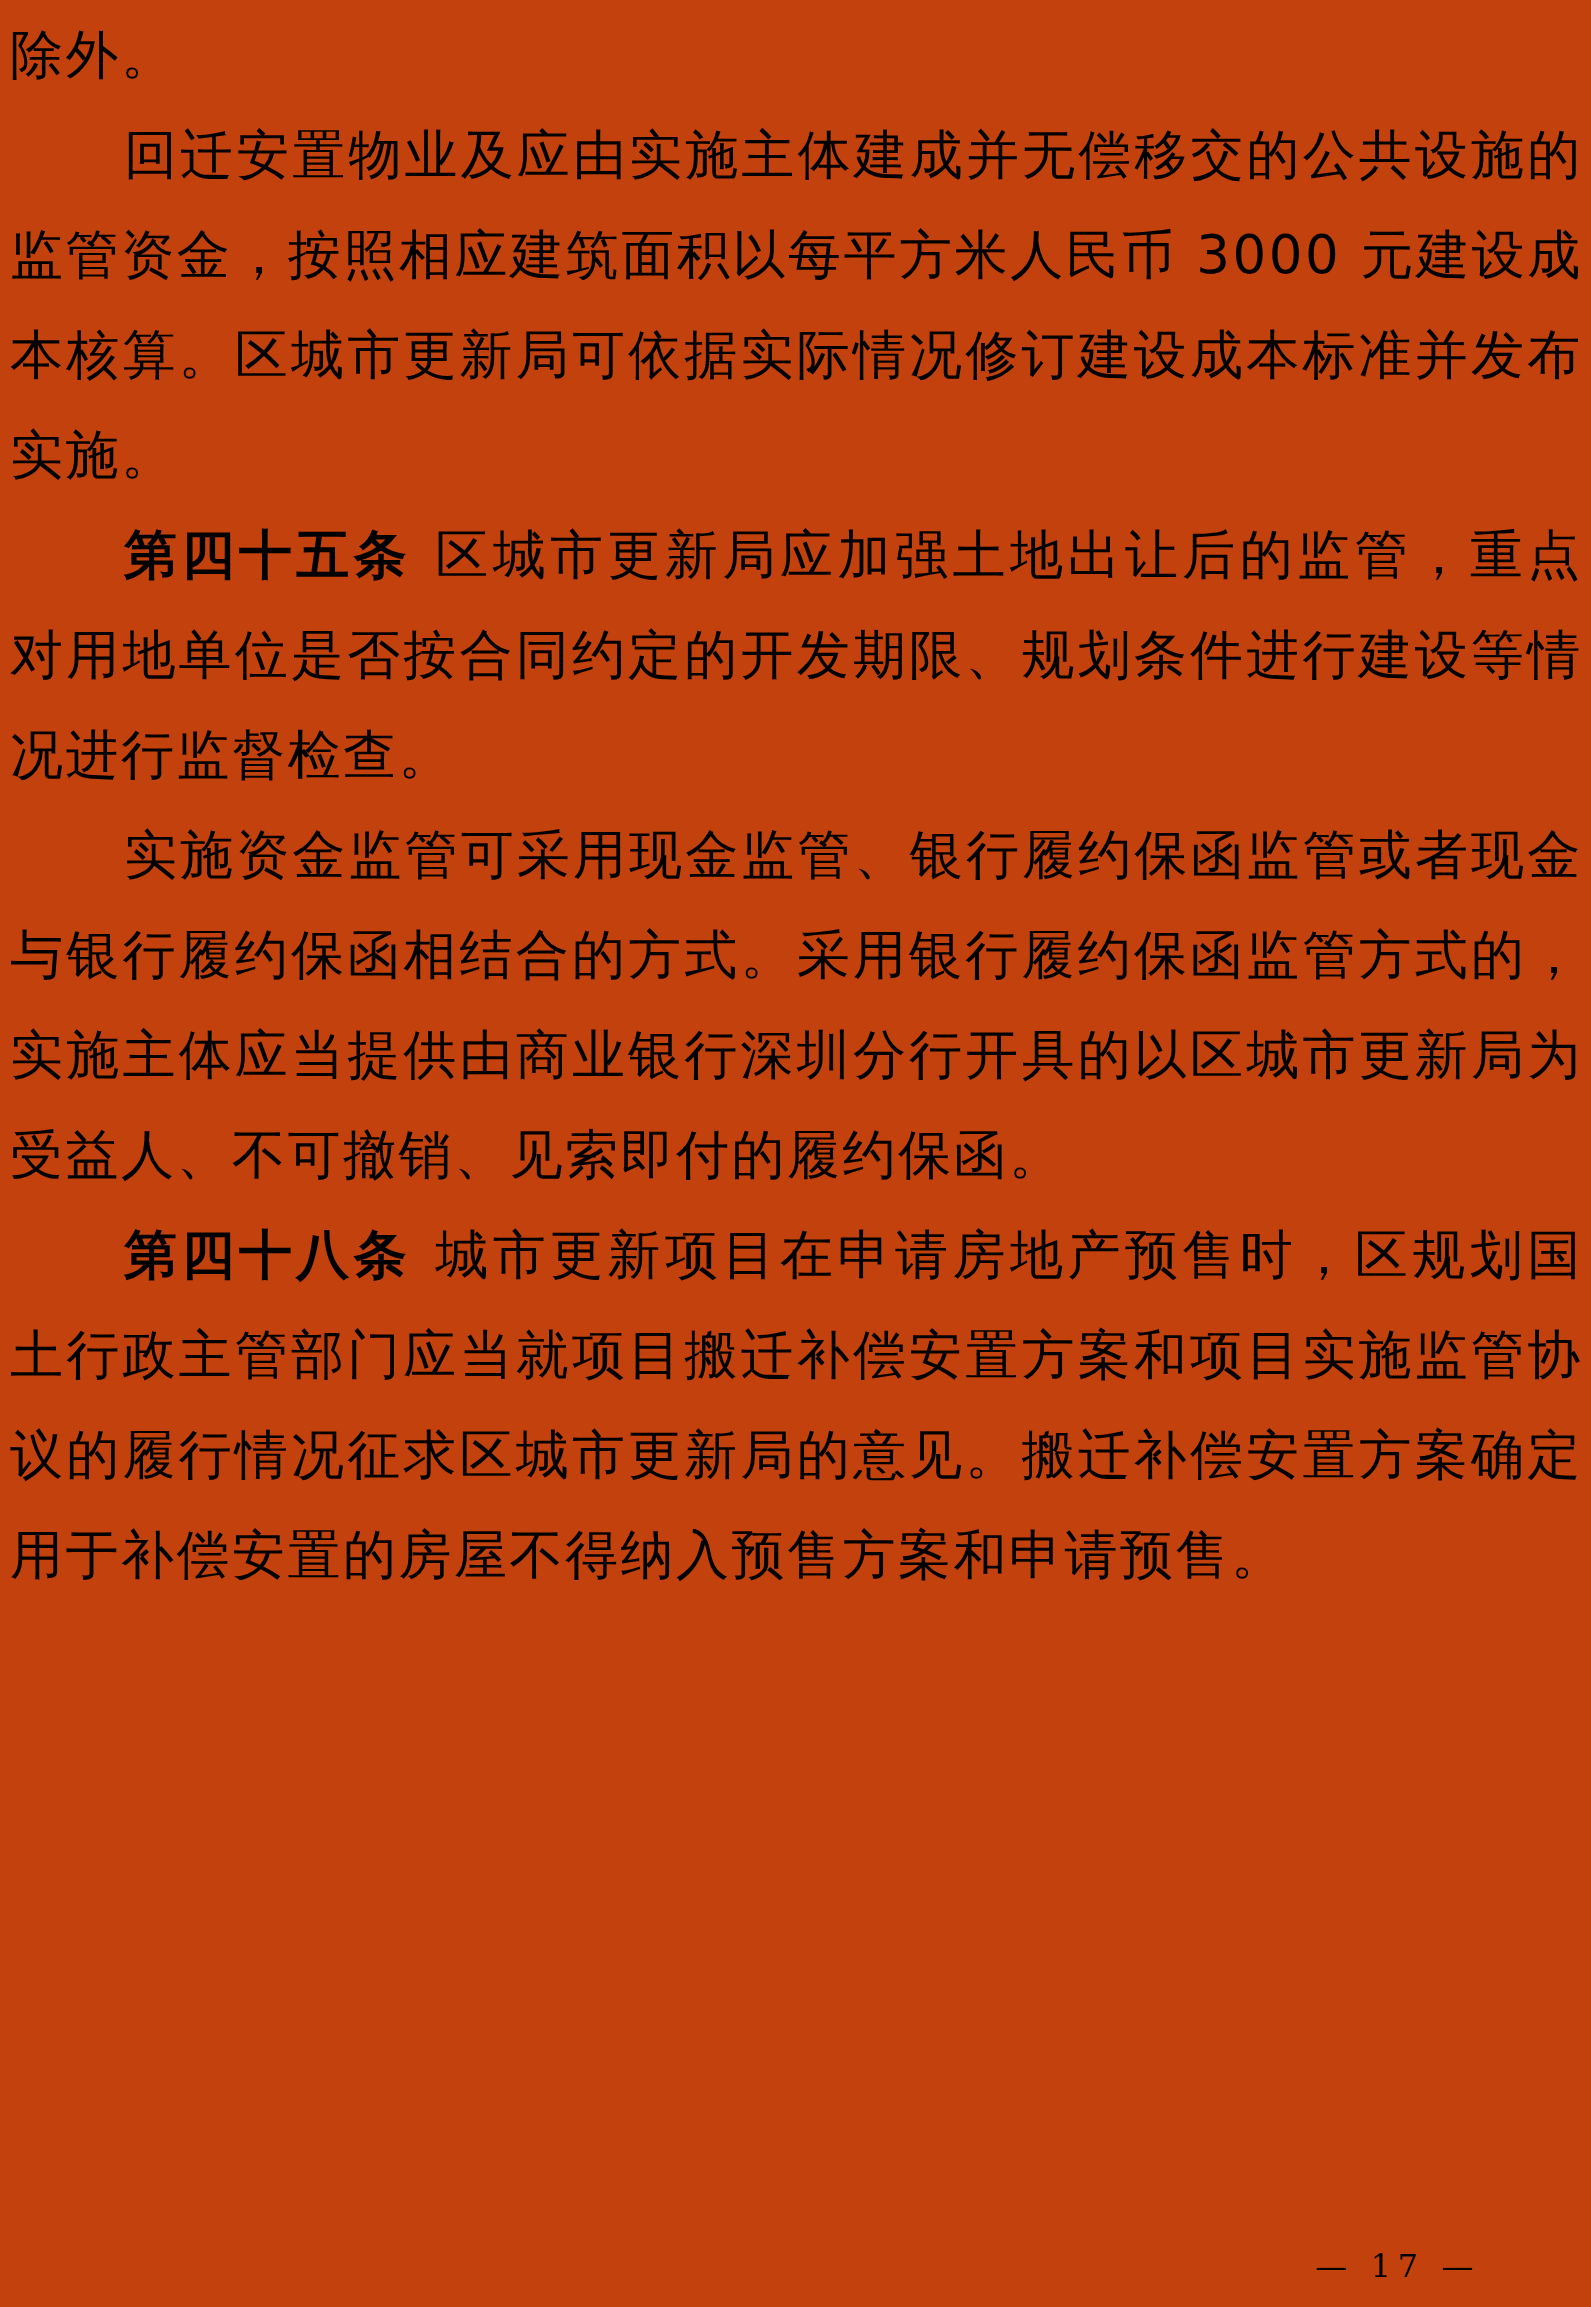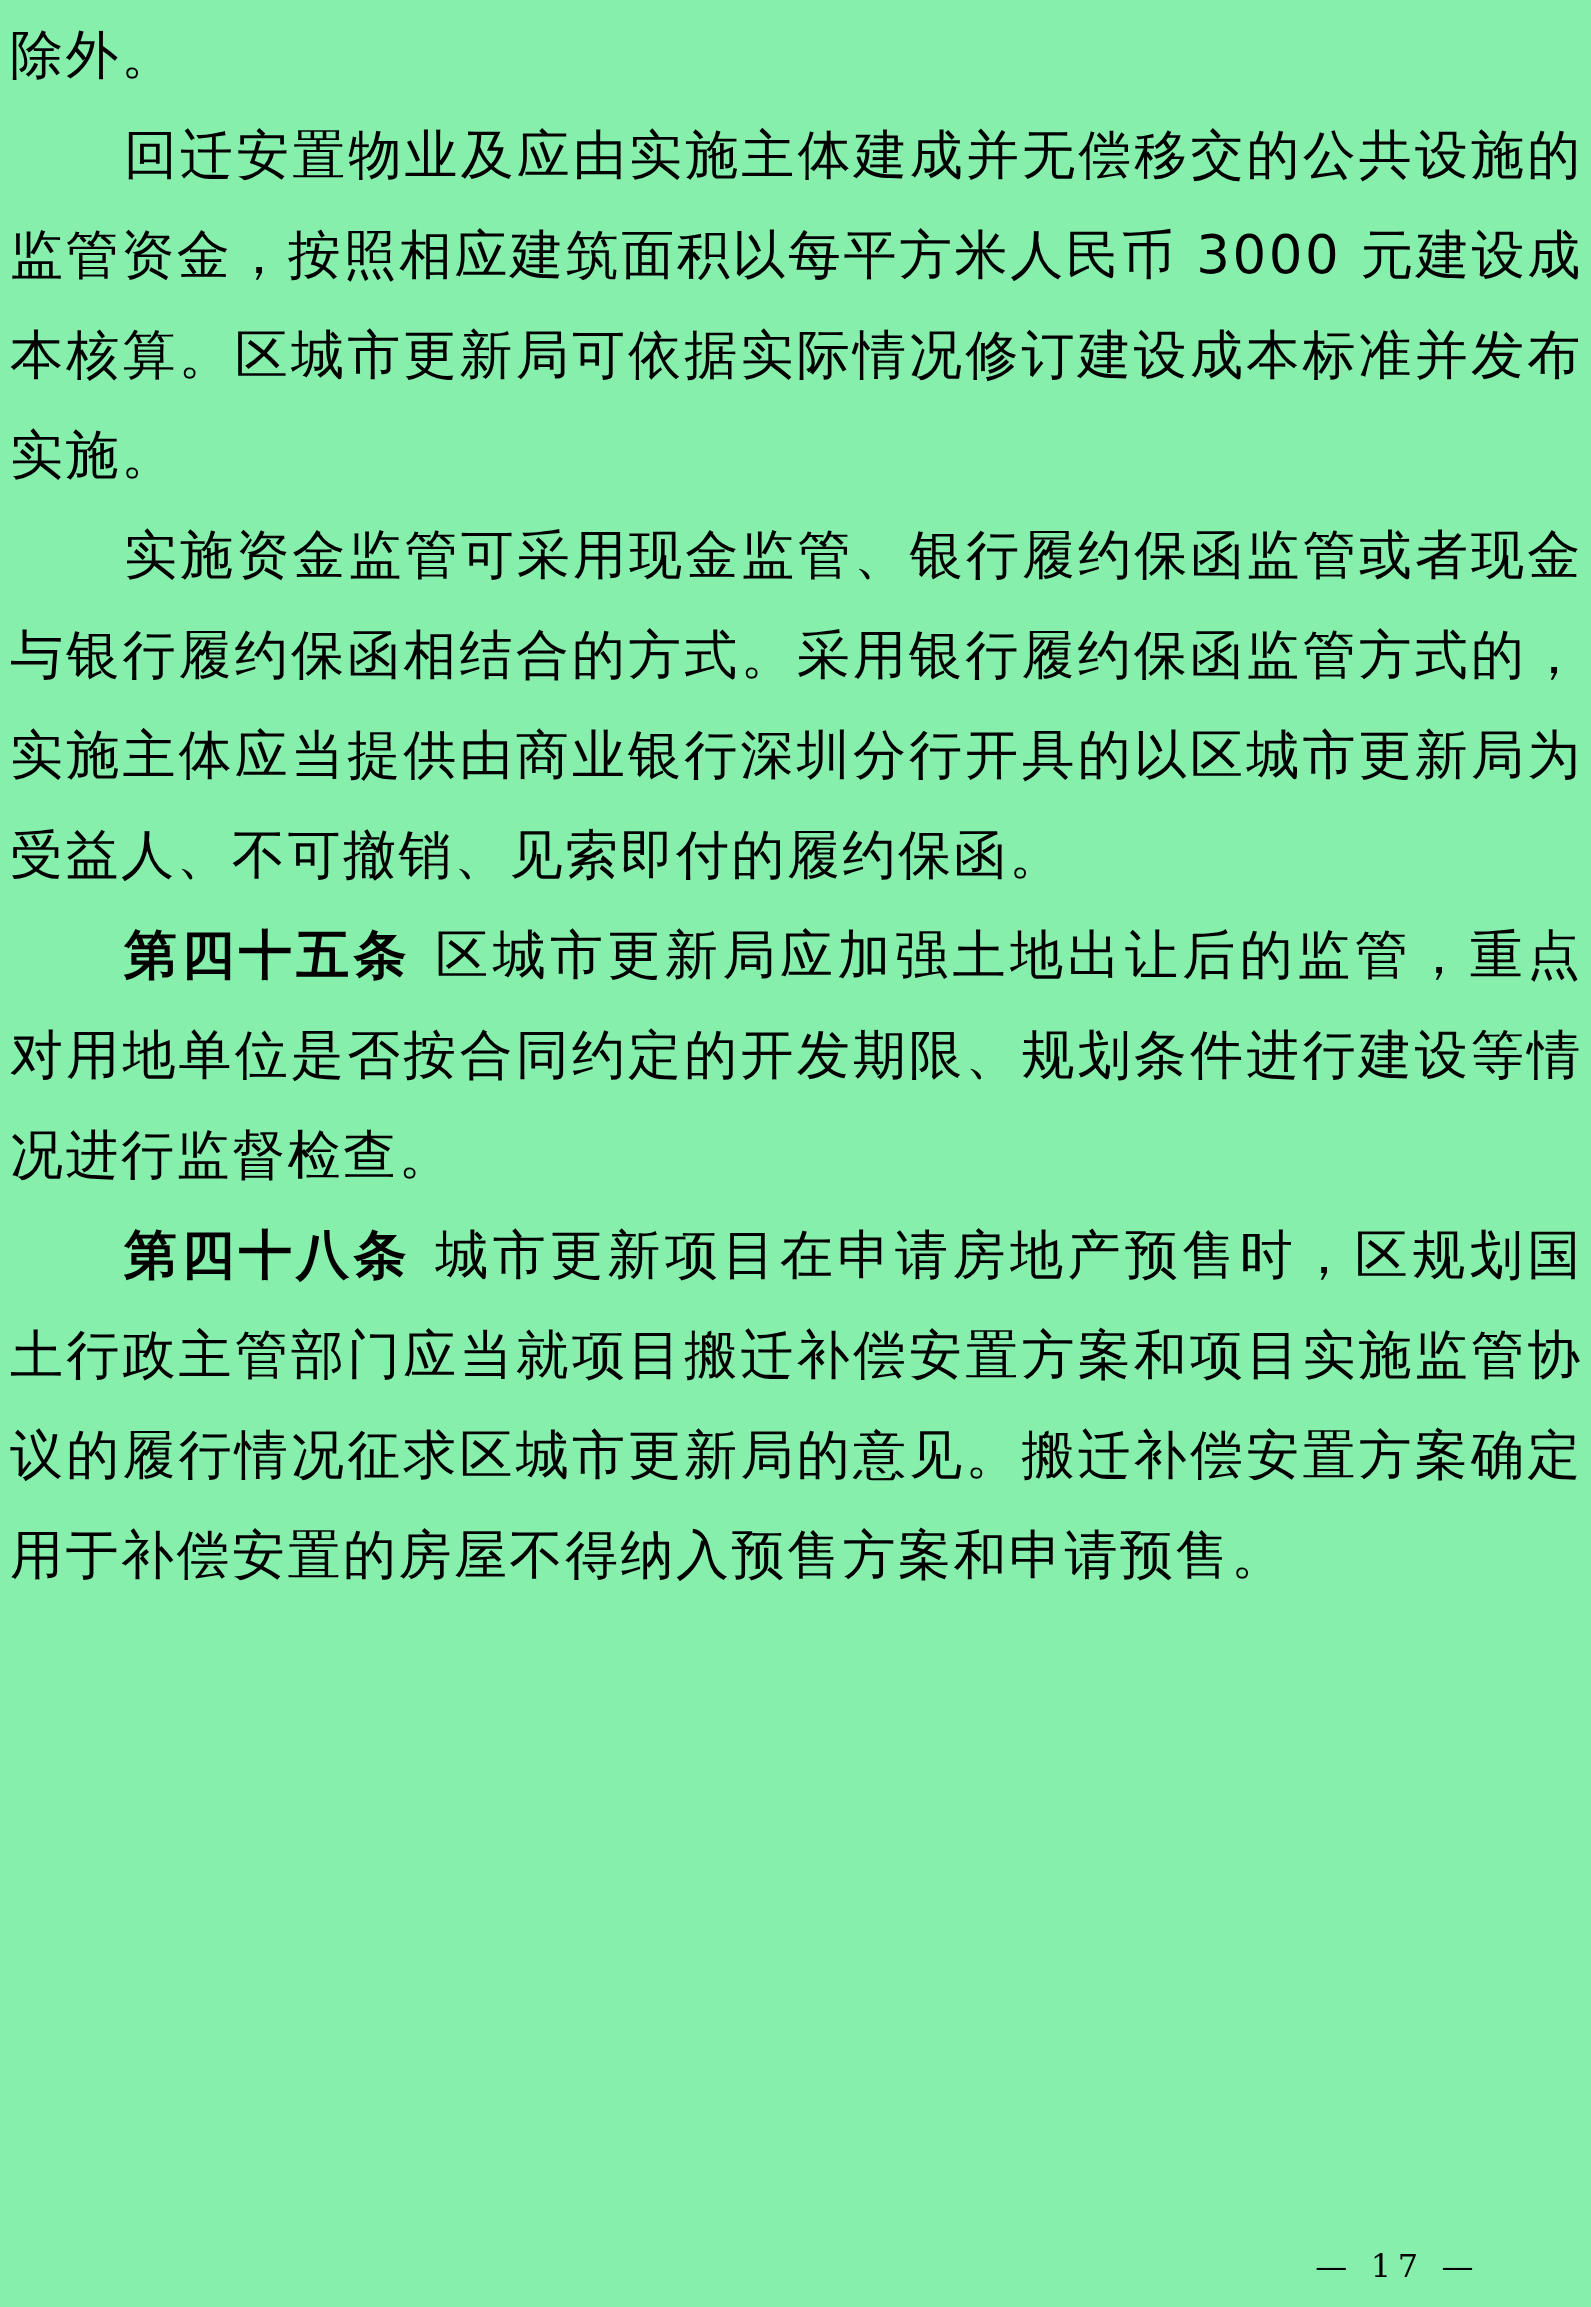--- a/index.html
+++ b/index.html
@@ -10,21 +10,21 @@
     width: 1591px;
     height: 2307px;
     background: #ffffff;
     position: relative;
     overflow: hidden;
     font-family: "DejaVu Sans", sans-serif;
   }
   .page {
     position: absolute;
     inset: 0;
-    background: #86efac;
+    background: #c2410c;
   }
   .content {
     position: absolute;
     left: 10px;
     right: 8.3px;
     top: 5px;
   }
   p.para {
     margin: 0;
     padding: 0;
@@ -54,19 +54,19 @@
     font-family: "DejaVu Serif", serif;
   }
 </style>
 </head>
 <body>
 
 <div class="page">
   <div class="content" id="content">
       <p class="para"><span>除外。</span></p>
       <p class="para indent"><span>回迁安置物业及应由实施主体建成并无偿移交的公共设施的监管资金，按照相应建筑面积以每平方米人民币 3000 元建设成本核算。区城市更新局可依据实际情况修订建设成本标准并发布实施。</span></p>
+      <p class="para indent"><strong class="article">第四十五条</strong><span>区城市更新局应加强土地出让后的监管，重点对用地单位是否按合同约定的开发期限、规划条件进行建设等情况进行监督检查。</span></p>
       <p class="para indent"><span>实施资金监管可采用现金监管、银行履约保函监管或者现金与银行履约保函相结合的方式。采用银行履约保函监管方式的，实施主体应当提供由商业银行深圳分行开具的以区城市更新局为受益人、不可撤销、见索即付的履约保函。</span></p>
-      <p class="para indent"><strong class="article">第四十五条</strong><span>区城市更新局应加强土地出让后的监管，重点对用地单位是否按合同约定的开发期限、规划条件进行建设等情况进行监督检查。</span></p>
       <p class="para indent"><strong class="article">第四十八条</strong><span>城市更新项目在申请房地产预售时，区规划国土行政主管部门应当就项目搬迁补偿安置方案和项目实施监管协议的履行情况征求区城市更新局的意见。搬迁补偿安置方案确定用于补偿安置的房屋不得纳入预售方案和申请预售。</span></p>
     </div>
   <div class="footer">— 17 —</div>
 </div>
 
 
 </body></html>

